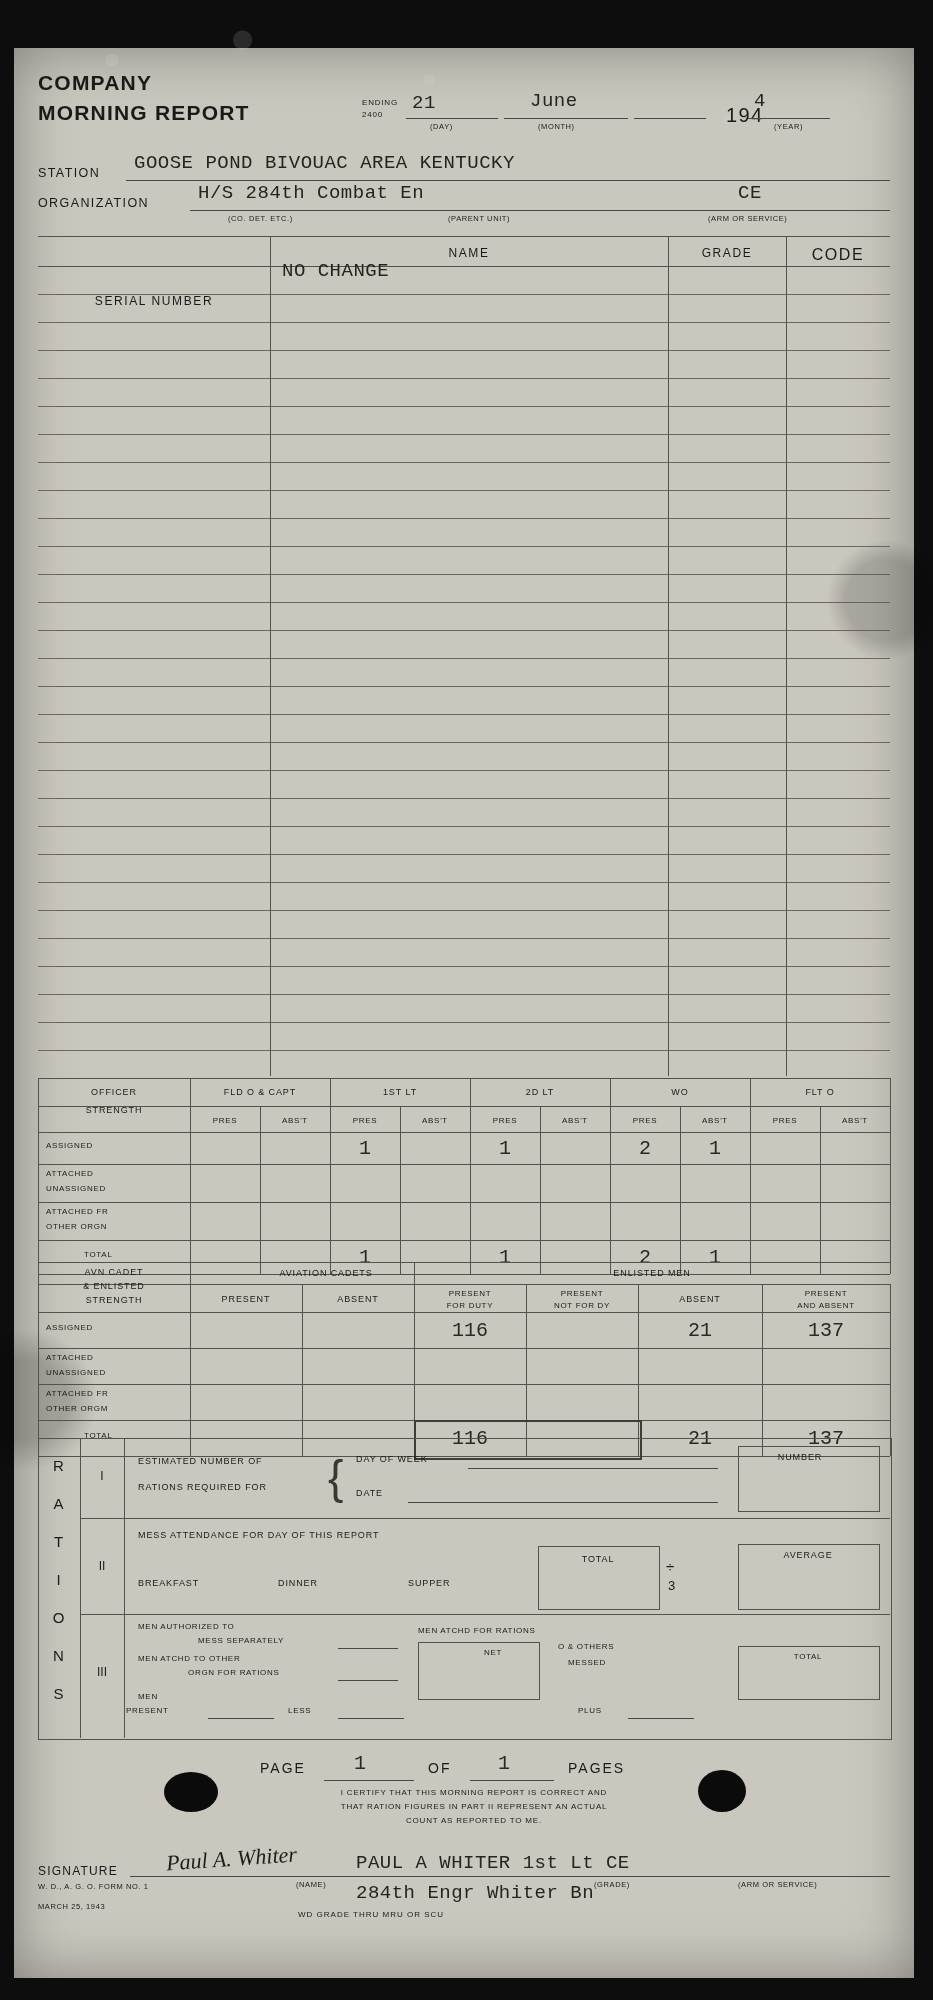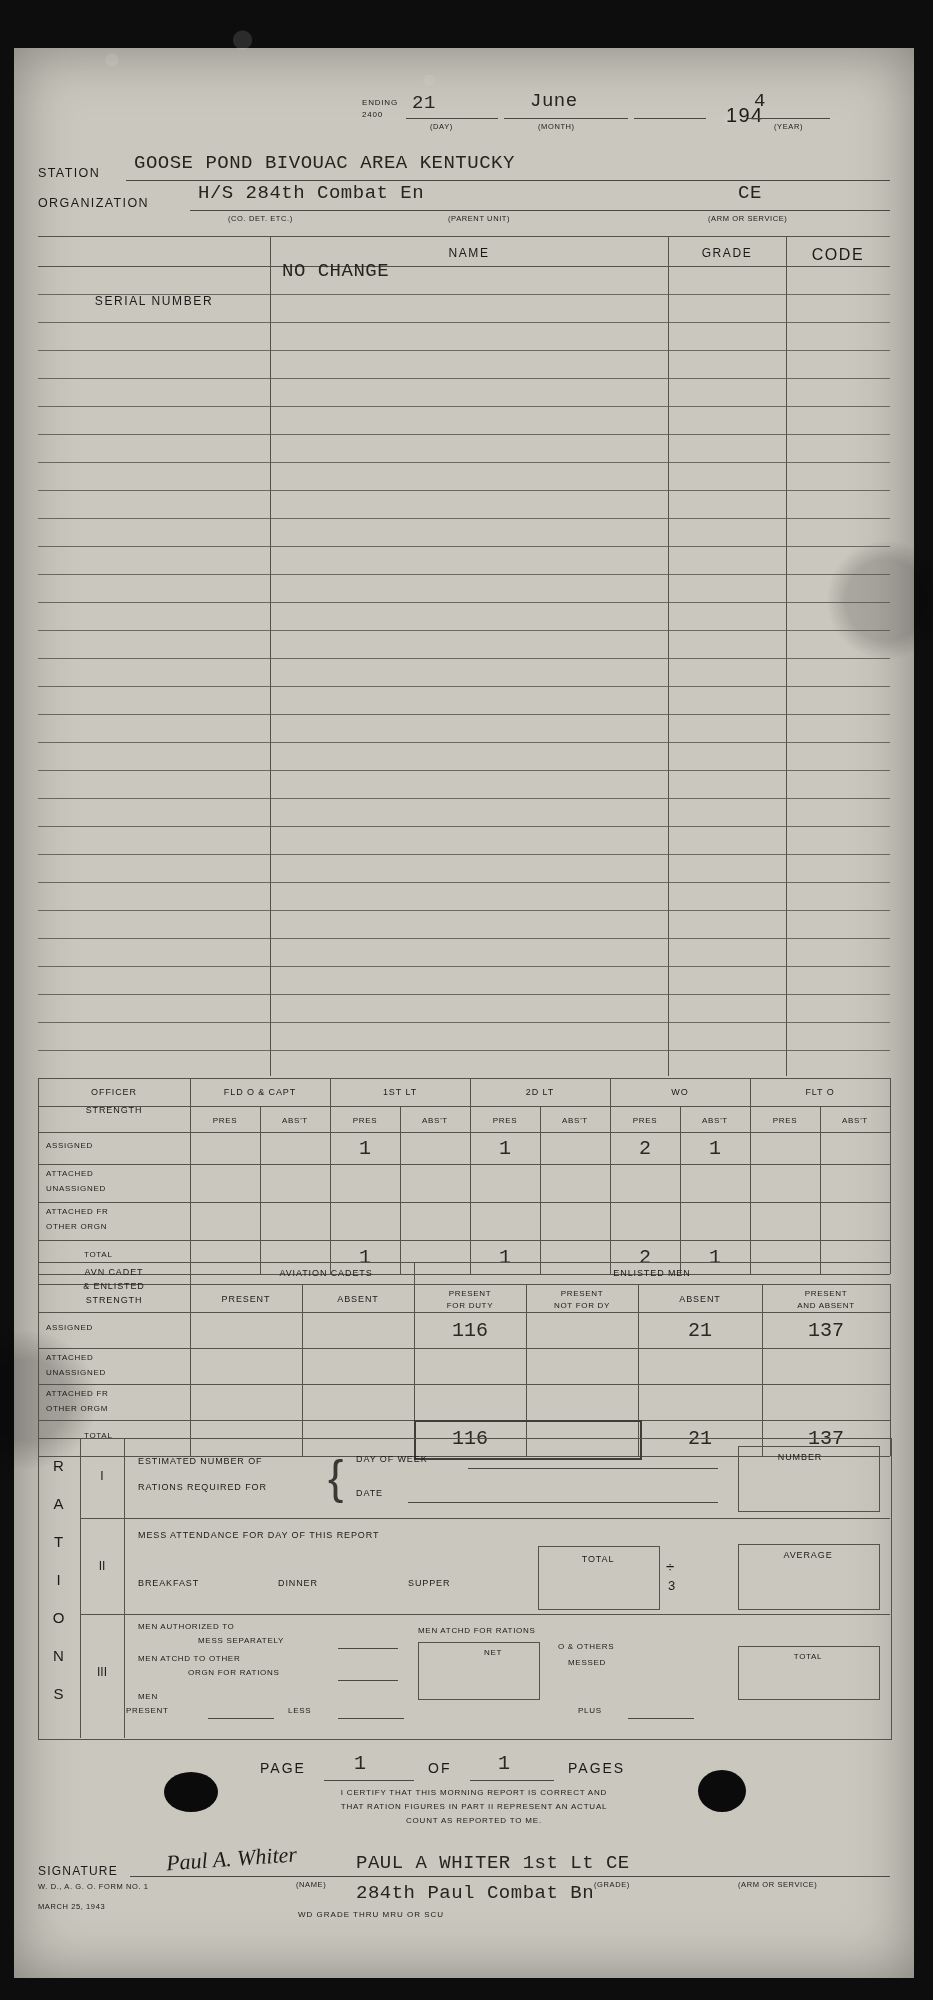--- a/index.html
+++ b/index.html
@@ -39,20 +39,24 @@
 </style>
 </head>
 <body>
 
 <div class="page">
   <div class="scan"></div>
   <div class="noise"></div>
 
   <div class="form">
 
+    <div class="row hdrtitle" style="left:0;top:0;">
+      <div>COMPANY</div>
+      <div style="margin-top:4px">MORNING REPORT</div>
+    </div>
 
     <div class="row tiny" style="left:324px;top:28px;">ENDING</div>
     <div class="row tiny" style="left:324px;top:40px;">2400</div>
     <div class="row type" style="left:374px;top:22px;">21</div>
     <div class="row ul" style="left:368px;top:48px;width:92px;height:0;"></div>
     <div class="row tiny2" style="left:392px;top:52px;">(DAY)</div>
 
     <div class="row type" style="left:492px;top:20px;">June</div>
     <div class="row ul" style="left:466px;top:48px;width:124px;height:0;"></div>
     <div class="row tiny2" style="left:500px;top:52px;">(MONTH)</div>
@@ -293,20 +297,20 @@
     <div class="blot" style="left:660px;top:1700px;width:48px;height:42px;"></div>
 
     <div class="row lbl" style="left:0;top:1794px;font-size:12px;letter-spacing:1.2px;">SIGNATURE</div>
     <div class="row sig" style="left:128px;top:1776px;">Paul A. Whiter</div>
     <div class="row ul" style="left:92px;top:1806px;width:760px;"></div>
     <div class="row tiny2" style="left:258px;top:1810px;">(NAME)</div>
     <div class="row tiny2" style="left:556px;top:1810px;">(GRADE)</div>
     <div class="row tiny2" style="left:700px;top:1810px;">(ARM OR SERVICE)</div>
 
     <div class="row type" style="left:318px;top:1782px;">PAUL A WHITER 1st Lt CE</div>
-    <div class="row type" style="left:318px;top:1812px;">284th Paul Combat Bn</div>
+    <div class="row type" style="left:318px;top:1812px;">284th Engr Whiter Bn</div>
 
     <div class="row tiny2" style="left:0;top:1812px;">W. D., A. G. O. FORM NO. 1</div>
     <div class="row tiny2" style="left:0;top:1832px;">MARCH 25, 1943</div>
     <div class="row tiny" style="left:260px;top:1840px;letter-spacing:1px;">WD GRADE THRU MRU OR SCU</div>
 
   </div>
 </div>
 
 </body></html>

